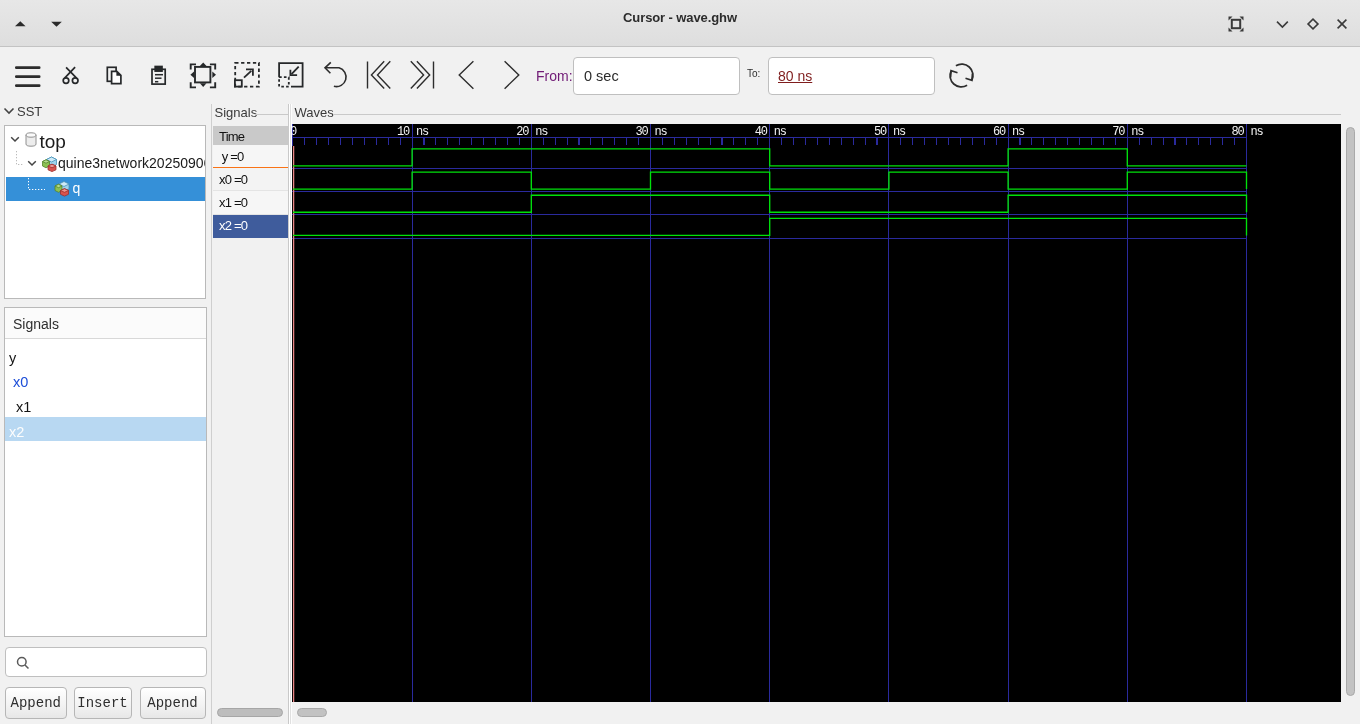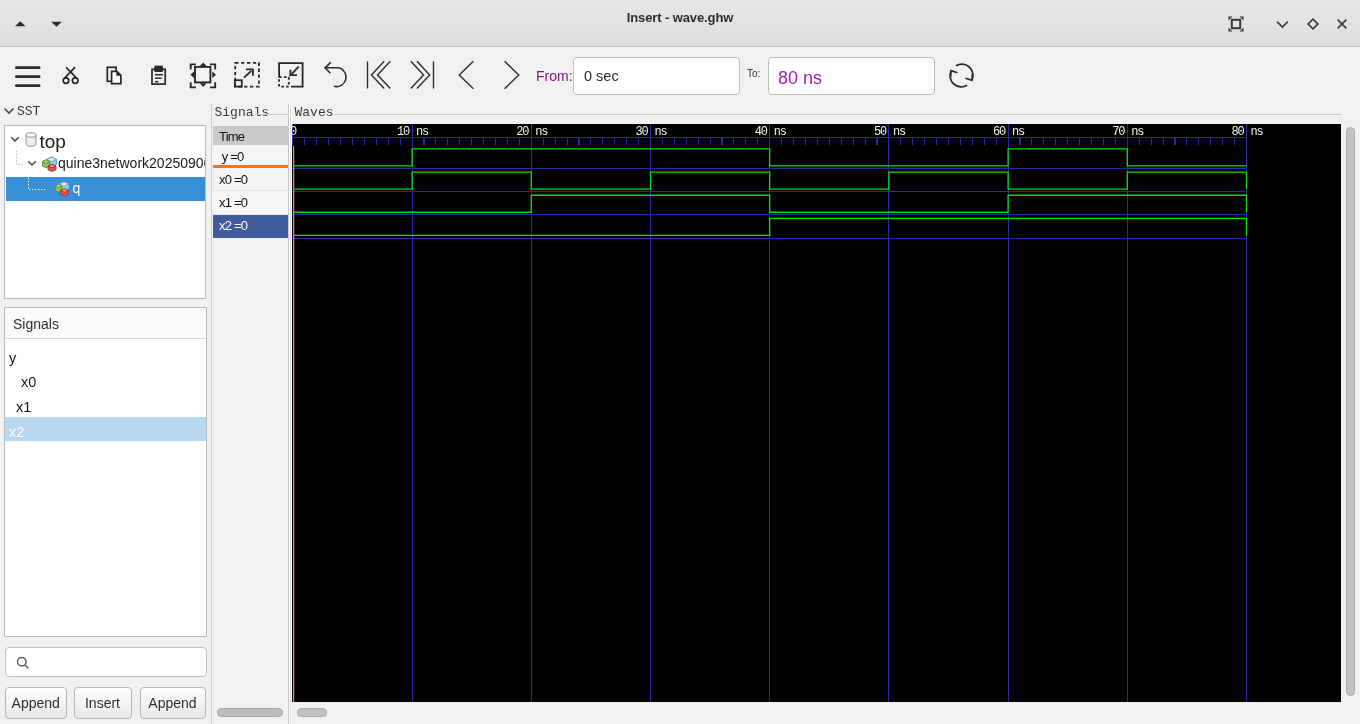--- a/index.html
+++ b/index.html
@@ -1,31 +1,31 @@
 <!DOCTYPE html>
 <html><head>
 <meta charset="utf-8">
 <style>
 html,body{margin:0;padding:0;}
 body{width:1360px;height:724px;overflow:hidden;background:#f1f1f1;font-family:"Liberation Sans",sans-serif;position:relative;}
 .abs{position:absolute;}
-.lbl{font-size:13px;color:#3a3a3a;font-family:Liberation Mono, monospace;}
-.btn{position:absolute;box-sizing:border-box;border:1px solid #b6b6b6;border-radius:4px;background:linear-gradient(#ffffff,#f2f2f2 60%,#e7e7e7);font-size:14px;color:#2e2e2e;text-align:center;}
+.lbl{font-size:13px;color:#3a3a3a;}
+.btn{position:absolute;box-sizing:border-box;border:1px solid #b6b6b6;border-radius:4px;background:linear-gradient(#ffffff,#f2f2f2 60%,#e7e7e7);font-size:14px;color:#2e2e2e;text-align:center;font-family:Liberation Mono, monospace;}
 .entry{position:absolute;box-sizing:border-box;border:1px solid #bfbfbf;border-radius:4px;background:#ffffff;}
 svg{display:block;}
 </style>
 </head>
 <body>
 
 <div class="abs" id="titlebar" style="left:0;top:0;width:1360px;height:47px;background:linear-gradient(#e7e7e7,#dedede);border-bottom:1px solid #c3c3c3;box-sizing:border-box;">
   <svg class="abs" style="left:14px;top:21px;" width="50" height="8" viewBox="0 0 50 8">
     <polygon points="6.3,0.3 11.6,5.3 1,5.3" fill="#2b2b2b"></polygon>
     <polygon points="37.2,0.7 47.8,0.7 42.5,5.7" fill="#2b2b2b"></polygon>
   </svg>
-  <div class="abs" style="left:0;top:9.5px;width:1360px;text-align:center;font-size:13px;font-weight:bold;letter-spacing:-0.1px;color:#2c2c2c;">Insert - wave.ghw</div>
+  <div class="abs" style="left:0;top:9.5px;width:1360px;text-align:center;font-size:13px;font-weight:bold;letter-spacing:-0.1px;color:#2c2c2c;">Cursor - wave.ghw</div>
   <svg class="abs" style="left:1228px;top:16px;" width="122" height="16" viewBox="0 0 122 16">
     <g stroke="#3a3a3a" fill="none" stroke-width="1.6">
       <rect x="3.8" y="3.8" width="8.4" height="8.4" stroke-width="2"></rect>
       <polyline points="49,5.6 54.4,11 59.8,5.6"></polyline>
       <rect x="81.5" y="4.5" width="7" height="7" transform="rotate(45 85 8)"></rect>
       <line x1="109.6" y1="3.6" x2="118.4" y2="12.4"></line>
       <line x1="118.4" y1="3.6" x2="109.6" y2="12.4"></line>
     </g>
     <g fill="#3a3a3a">
       <polygon points="0.5,0.5 4.5,0.5 0.5,4.5"></polygon>
@@ -121,21 +121,21 @@
       <path d="M 967.1 38.2 A 11.2 11.2 0 0 1 951.1 23.9"></path>
       <path d="M 972.5 26.5 L 971.9 33.3 L 965.5 31.3"></path>
       <path d="M 950.5 30.5 L 951.1 23.7 L 957.5 25.7"></path>
     </g>
   </svg>
   <div class="abs" style="left:536px;top:21px;font-size:14px;color:#701a75;">From:</div>
   <div class="entry" style="left:573px;top:9.5px;width:167px;height:38px;"></div>
   <div class="abs" style="left:584px;top:21px;font-size:14.5px;color:#2b2b2b;">0 sec</div>
   <div class="abs" style="left:747px;top:21px;font-size:10px;color:#2e2e2e;">To:</div>
   <div class="entry" style="left:767.5px;top:9.5px;width:167.5px;height:38px;"></div>
-  <div class="abs" style="left:778px;top:21px;font-size:18px;color:#a21caf;">80 ns</div>
+  <div class="abs" style="left:778px;top:21px;font-size:14px;color:#7f1d1d;text-decoration:underline;">80 ns</div>
 </div>
 
 <div class="abs" id="leftpanel" style="left:0;top:104px;width:211px;height:620px;">
   <svg class="abs" style="left:3px;top:2px" width="12" height="10" viewBox="0 0 12 10">
       <polyline points="1.5,2.5 6,7 10.5,2.5" stroke="#444" stroke-width="1.6" fill="none"></polyline>
     </svg>
   <div class="abs lbl" style="left:17px;top:0px;">SST</div>
 
   <div class="abs" style="left:4px;top:20.5px;width:202px;height:174px;background:#fff;border:1px solid #b9b9b9;box-sizing:border-box;overflow:hidden;">
     <div class="abs" style="left:0.5px;top:51px;width:200px;height:24.5px;background:#3590d8;"></div>
@@ -171,21 +171,21 @@
     <div class="abs" style="left:34.5px;top:5.5px;font-size:19px;color:#1a1a1a;">top</div>
     <div class="abs" style="left:53px;top:29.5px;font-size:14px;color:#1a1a1a;white-space:nowrap;">quine3network20250906</div>
     <div class="abs" style="left:67.5px;top:54.5px;font-size:14px;color:#ffffff;">q</div>
   </div>
 
   <div class="abs" style="left:4px;top:203px;width:203px;height:330px;background:#fff;border:1px solid #b9b9b9;box-sizing:border-box;overflow:hidden;">
     <div class="abs" style="left:0;top:0;width:201px;height:31px;background:#fbfbfb;border-bottom:1px solid #d8d8d8;box-sizing:border-box;">
       <div class="abs" style="left:8px;top:8px;font-size:14px;color:#2e2e2e;">Signals</div>
     </div>
     <div class="abs" style="left:4px;top:41.5px;font-size:14.5px;color:#141414;">y</div>
-    <div class="abs" style="left:16px;top:66px;font-size:14.5px;color:#0f172a;">x0</div>
+    <div class="abs" style="left:8px;top:66px;font-size:14.5px;color:#1d4ed8;">x0</div>
     <div class="abs" style="left:4px;top:91px;font-size:14.5px;color:#141414;margin-left:7px;">x1</div>
     <div class="abs" style="left:0;top:108.5px;width:201px;height:24px;background:#b8d8f2;"></div>
     <div class="abs" style="left:4px;top:115.5px;font-size:14.5px;color:#fdfdfd;">x2</div>
   </div>
 
   <div class="entry" style="left:5px;top:543px;width:201.5px;height:30px;">
     <svg style="position:absolute;left:10px;top:7.5px;" width="14" height="15" viewBox="0 0 14 15">
       <circle cx="5.8" cy="5.8" r="4.3" stroke="#5a5a5a" stroke-width="1.5" fill="none"></circle>
       <line x1="9" y1="9" x2="12.5" y2="12.5" stroke="#5a5a5a" stroke-width="1.5"></line>
     </svg>
@@ -199,21 +199,21 @@
 <div class="abs" style="left:210.5px;top:104px;width:1px;height:620px;background:#cfcfcf;"></div>
 
 <div class="abs" id="midcol" style="left:212px;top:104px;width:76px;height:620px;">
   <div class="abs lbl" style="left:2.5px;top:1px;">Signals</div>
   <div class="abs" style="left:43px;top:10px;width:33px;height:1px;background:#c9c9c9;"></div>
 
   <div class="abs" style="left:1px;top:22px;width:75px;height:576px;background:#f1f1f1;font-family:Liberation Sans, sans-serif;font-size:13px;letter-spacing:-0.8px;color:#111;">
     <div class="abs" style="left:0;top:0;width:75px;height:19px;background:#c9c9c9;">
         <span style="position:absolute;left:6px;top:3px;">Time</span>
       </div>
-    <div class="abs" style="left:0;top:19px;width:75px;height:23.2px;background:#f6f6f6;box-sizing:border-box;border-bottom:3px solid #f97316;">
+    <div class="abs" style="left:0;top:19px;width:75px;height:23.2px;background:#f6f6f6;box-sizing:border-box;border-bottom:1px solid #f97316;">
         <span style="position:absolute;left:6px;top:3.5px;">&nbsp;y =0</span>
       </div>
     <div class="abs" style="left:0;top:42.2px;width:75px;height:23.2px;background:#f3f3f3;box-sizing:border-box;border-bottom:1px solid #e4e4e4;">
         <span style="position:absolute;left:6px;top:3.5px;">x0 =0</span>
       </div>
     <div class="abs" style="left:0;top:65.4px;width:75px;height:23.2px;background:#f6f6f6;box-sizing:border-box;border-bottom:1px solid #e4e4e4;">
         <span style="position:absolute;left:6px;top:3.5px;">x1 =0</span>
       </div>
     <div class="abs" style="left:0;top:88.6px;width:75px;height:23.2px;background:#3f5c9c;color:#fff;">
         <span style="position:absolute;left:6px;top:3.5px;">x2 =0</span>

